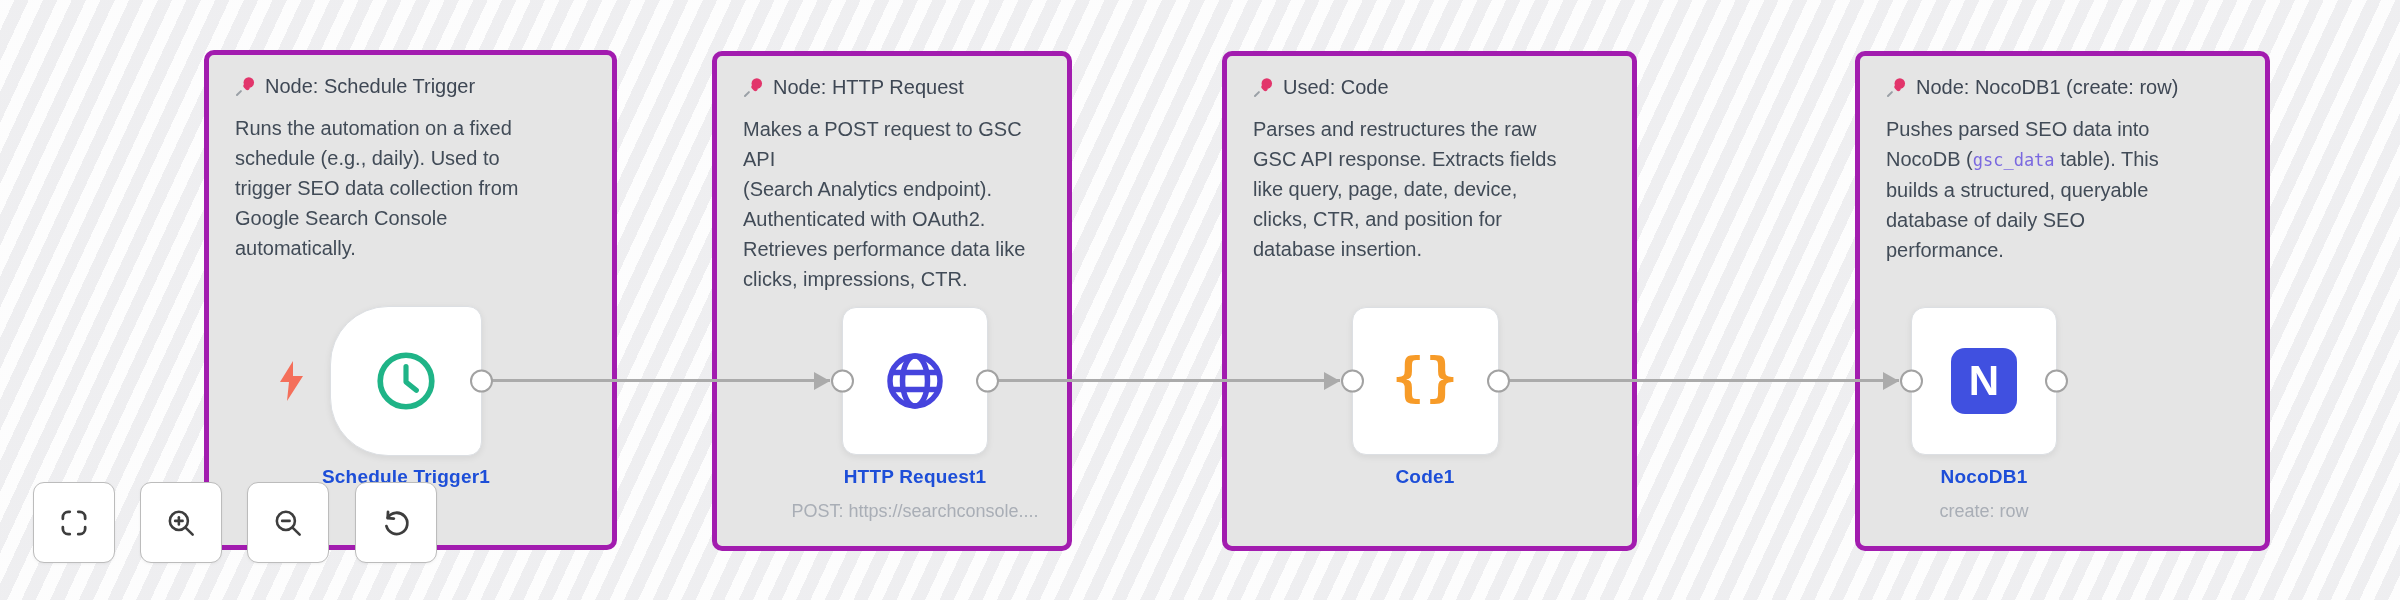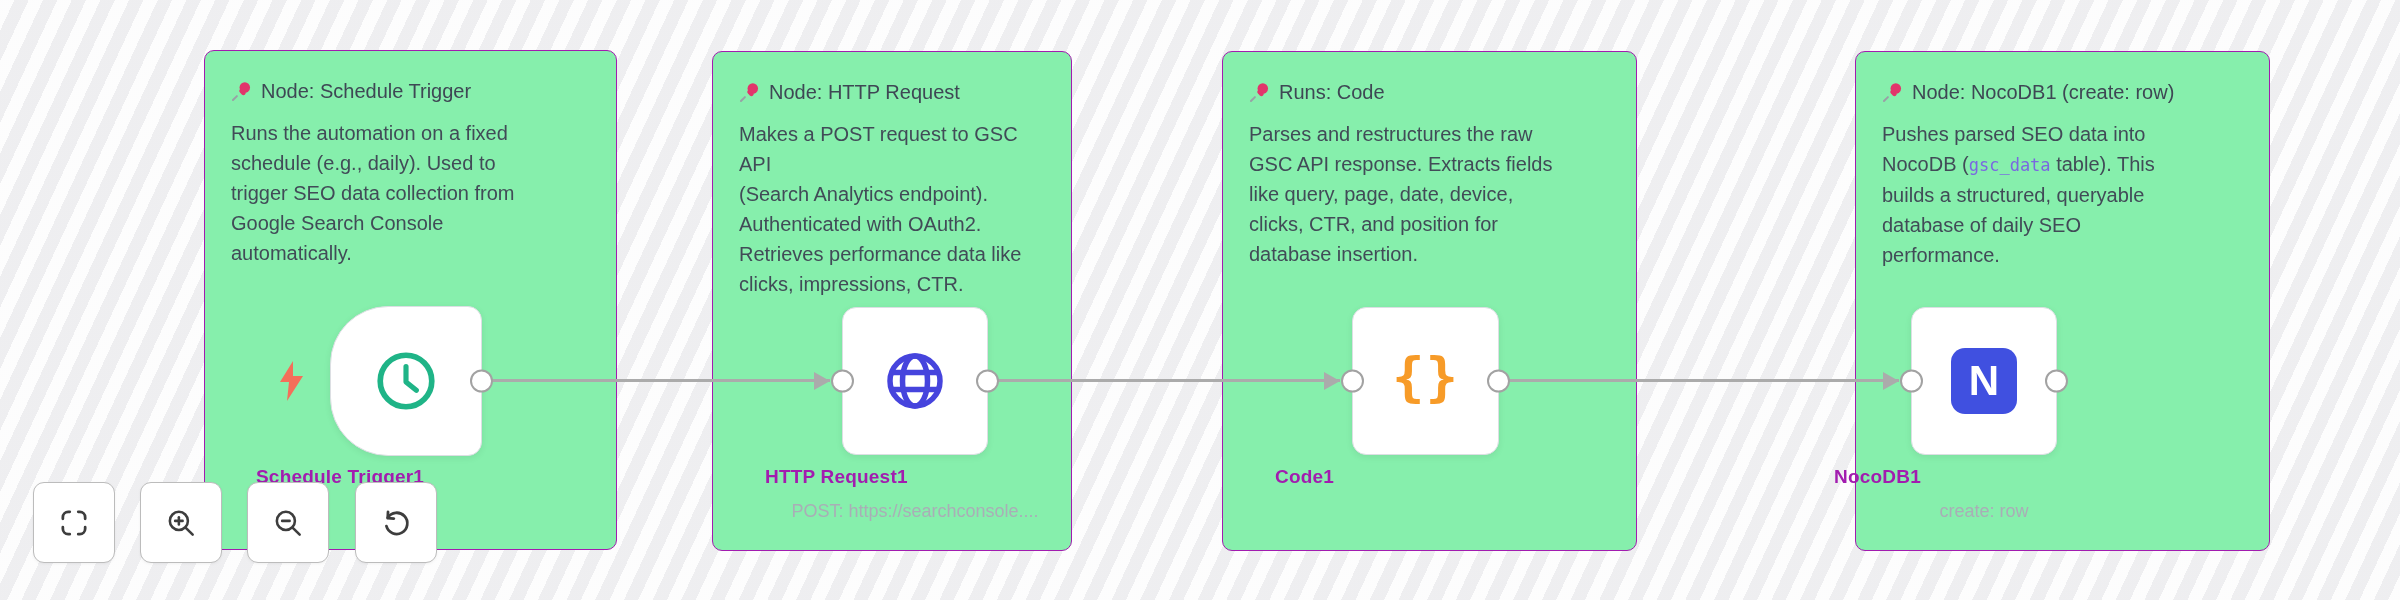--- a/index.html
+++ b/index.html
@@ -8,22 +8,22 @@
     font-family:"Liberation Sans",sans-serif;
     background-color:#f6f6f7;
     background-image:repeating-linear-gradient(115deg,
       rgba(255,255,255,0.75) 0px, rgba(255,255,255,0.75) 13px,
       rgba(232,232,235,0.55) 13px, rgba(232,232,235,0.55) 26px);
   }
   .canvas{position:relative;width:2400px;height:600px;}
 
   
   .sticky{
-    position:absolute;background:#86efac;border:1px solid #a21caf;
-    border-radius:10px;box-sizing:border-box;padding:25px 26px;z-index:0;
+    position:absolute;background:#e5e5e5;border:5px solid #a21caf;
+    border-radius:10px;box-sizing:border-box;padding:16px 26px;z-index:0;
     color:#414b57;cursor:grab;
   }
   .sticky-title{display:flex;align-items:center;gap:9px;font-size:20px;line-height:30px;color:#3e4754;}
   .sticky-body{white-space:pre-line;font-size:20px;line-height:30px;margin-top:12px;}
   .inline-code{
     font-family:"DejaVu Sans Mono",monospace;font-size:17px;color:#7a68e0;
   }
   .pin{flex:0 0 auto;}
 
   
@@ -41,22 +41,22 @@
   }
   .node.trigger{border-radius:58px 14px 14px 58px;}
   .port{
     position:absolute;width:23px;height:23px;border-radius:50%;
     background:#fff;border:2.5px solid #a2a2a2;box-sizing:border-box;
     top:50%;transform:translateY(-50%);z-index:4;cursor:crosshair;
   }
   .port.out{right:-12px;}
   .port.in{left:-12px;}
   .node-label{
-    position:absolute;width:300px;text-align:left;z-index:2;
-    font-size:19px;font-weight:700;color:#a21caf;letter-spacing:.2px;
+    position:absolute;width:300px;text-align:center;z-index:2;
+    font-size:19px;font-weight:700;color:#1d4ed8;letter-spacing:.2px;
   }
   .node-subtitle{
     position:absolute;width:320px;text-align:center;z-index:2;
     font-size:18px;color:#a9aeb6;
   }
   .braces{
     font-family:"DejaVu Sans Mono",monospace;font-weight:700;
     font-size:54px;color:#f79b28;letter-spacing:1px;line-height:1;
     transform:translateY(-3px);
   }
@@ -113,21 +113,21 @@
 clicks, impressions, CTR.</div>
   </div>
 
   <div class="sticky" style="left:1222px;top:51px;width:415px;height:500px">
     <div class="sticky-title">
       <svg class="pin" width="21" height="21" viewBox="0 0 32 32">
         <line x1="9" y1="23" x2="3" y2="29" stroke="#9aa0a6" stroke-width="3" stroke-linecap="round"></line>
         <rect x="12" y="13" width="11" height="7" rx="3.5" transform="rotate(45 17.5 16.5)" fill="#e2356b"></rect>
         <circle cx="21" cy="10" r="8" fill="#e2356b"></circle>
       </svg>
-      <span>Runs: Code</span>
+      <span>Used: Code</span>
     </div>
     <div class="sticky-body">Parses and restructures the raw
 GSC API response. Extracts fields
 like query, page, date, device,
 clicks, CTR, and position for
 database insertion.</div>
   </div>
 
   <div class="sticky" style="left:1855px;top:51px;width:415px;height:500px">
     <div class="sticky-title">

